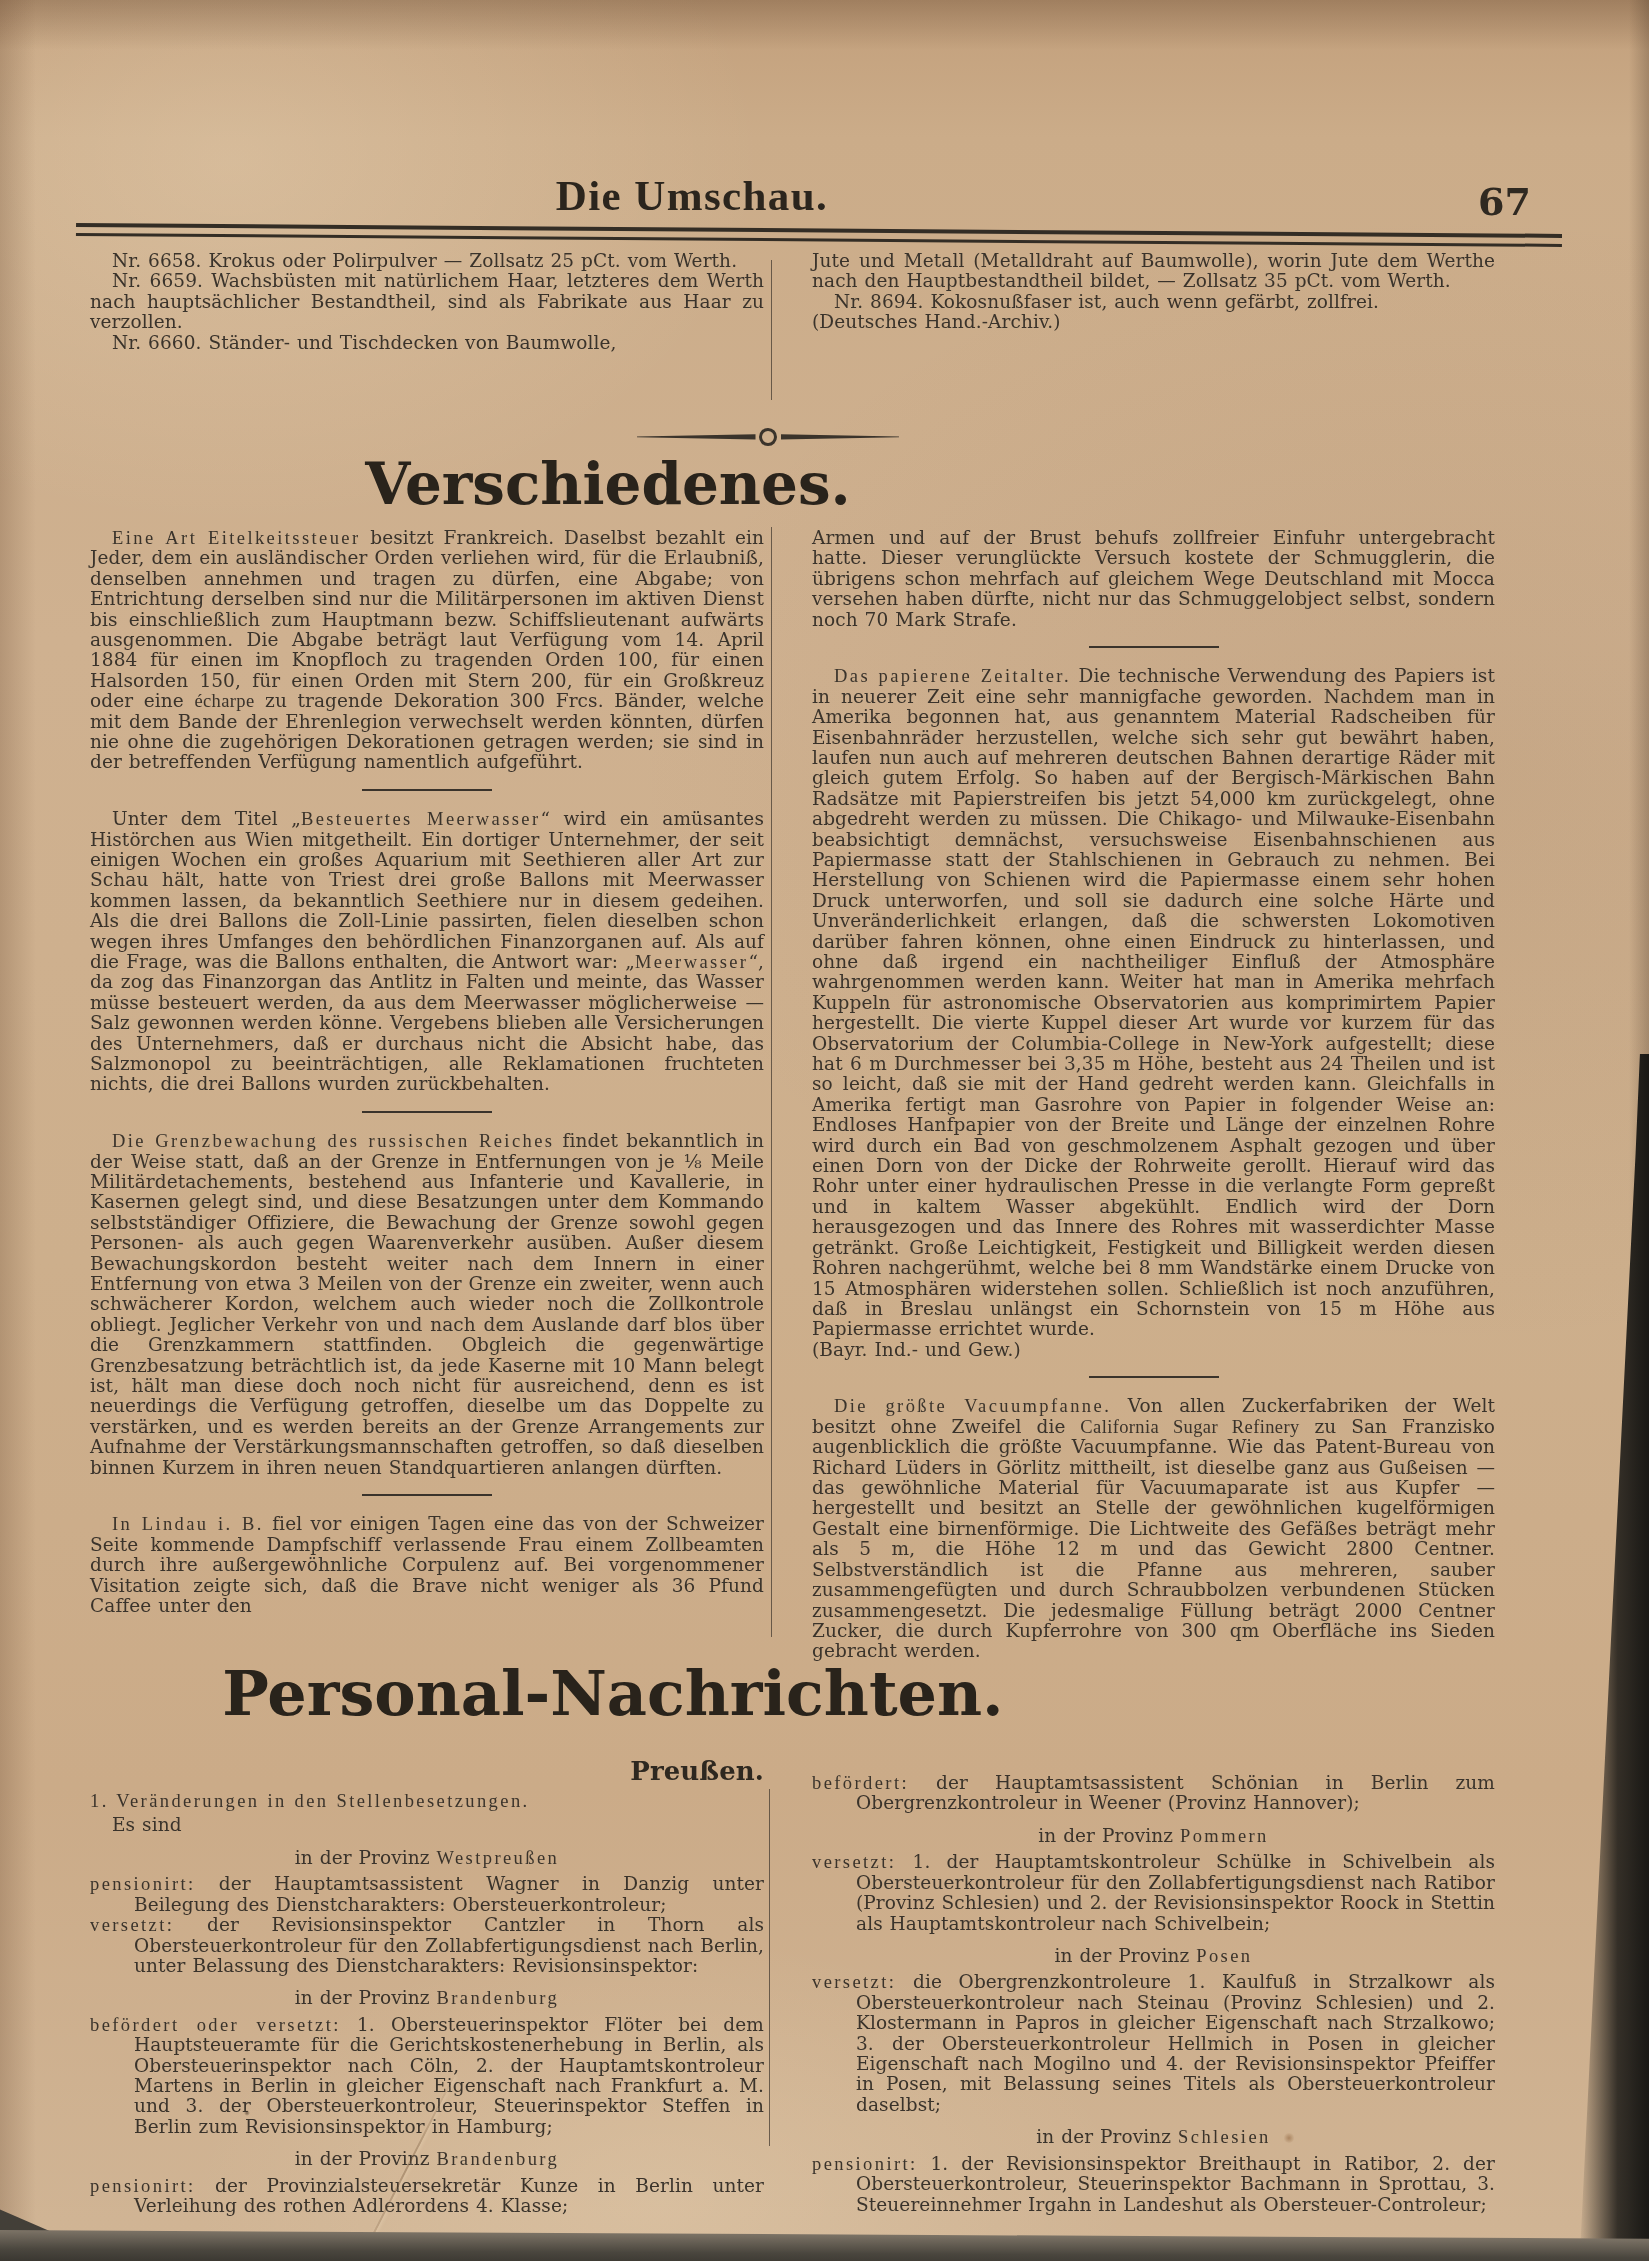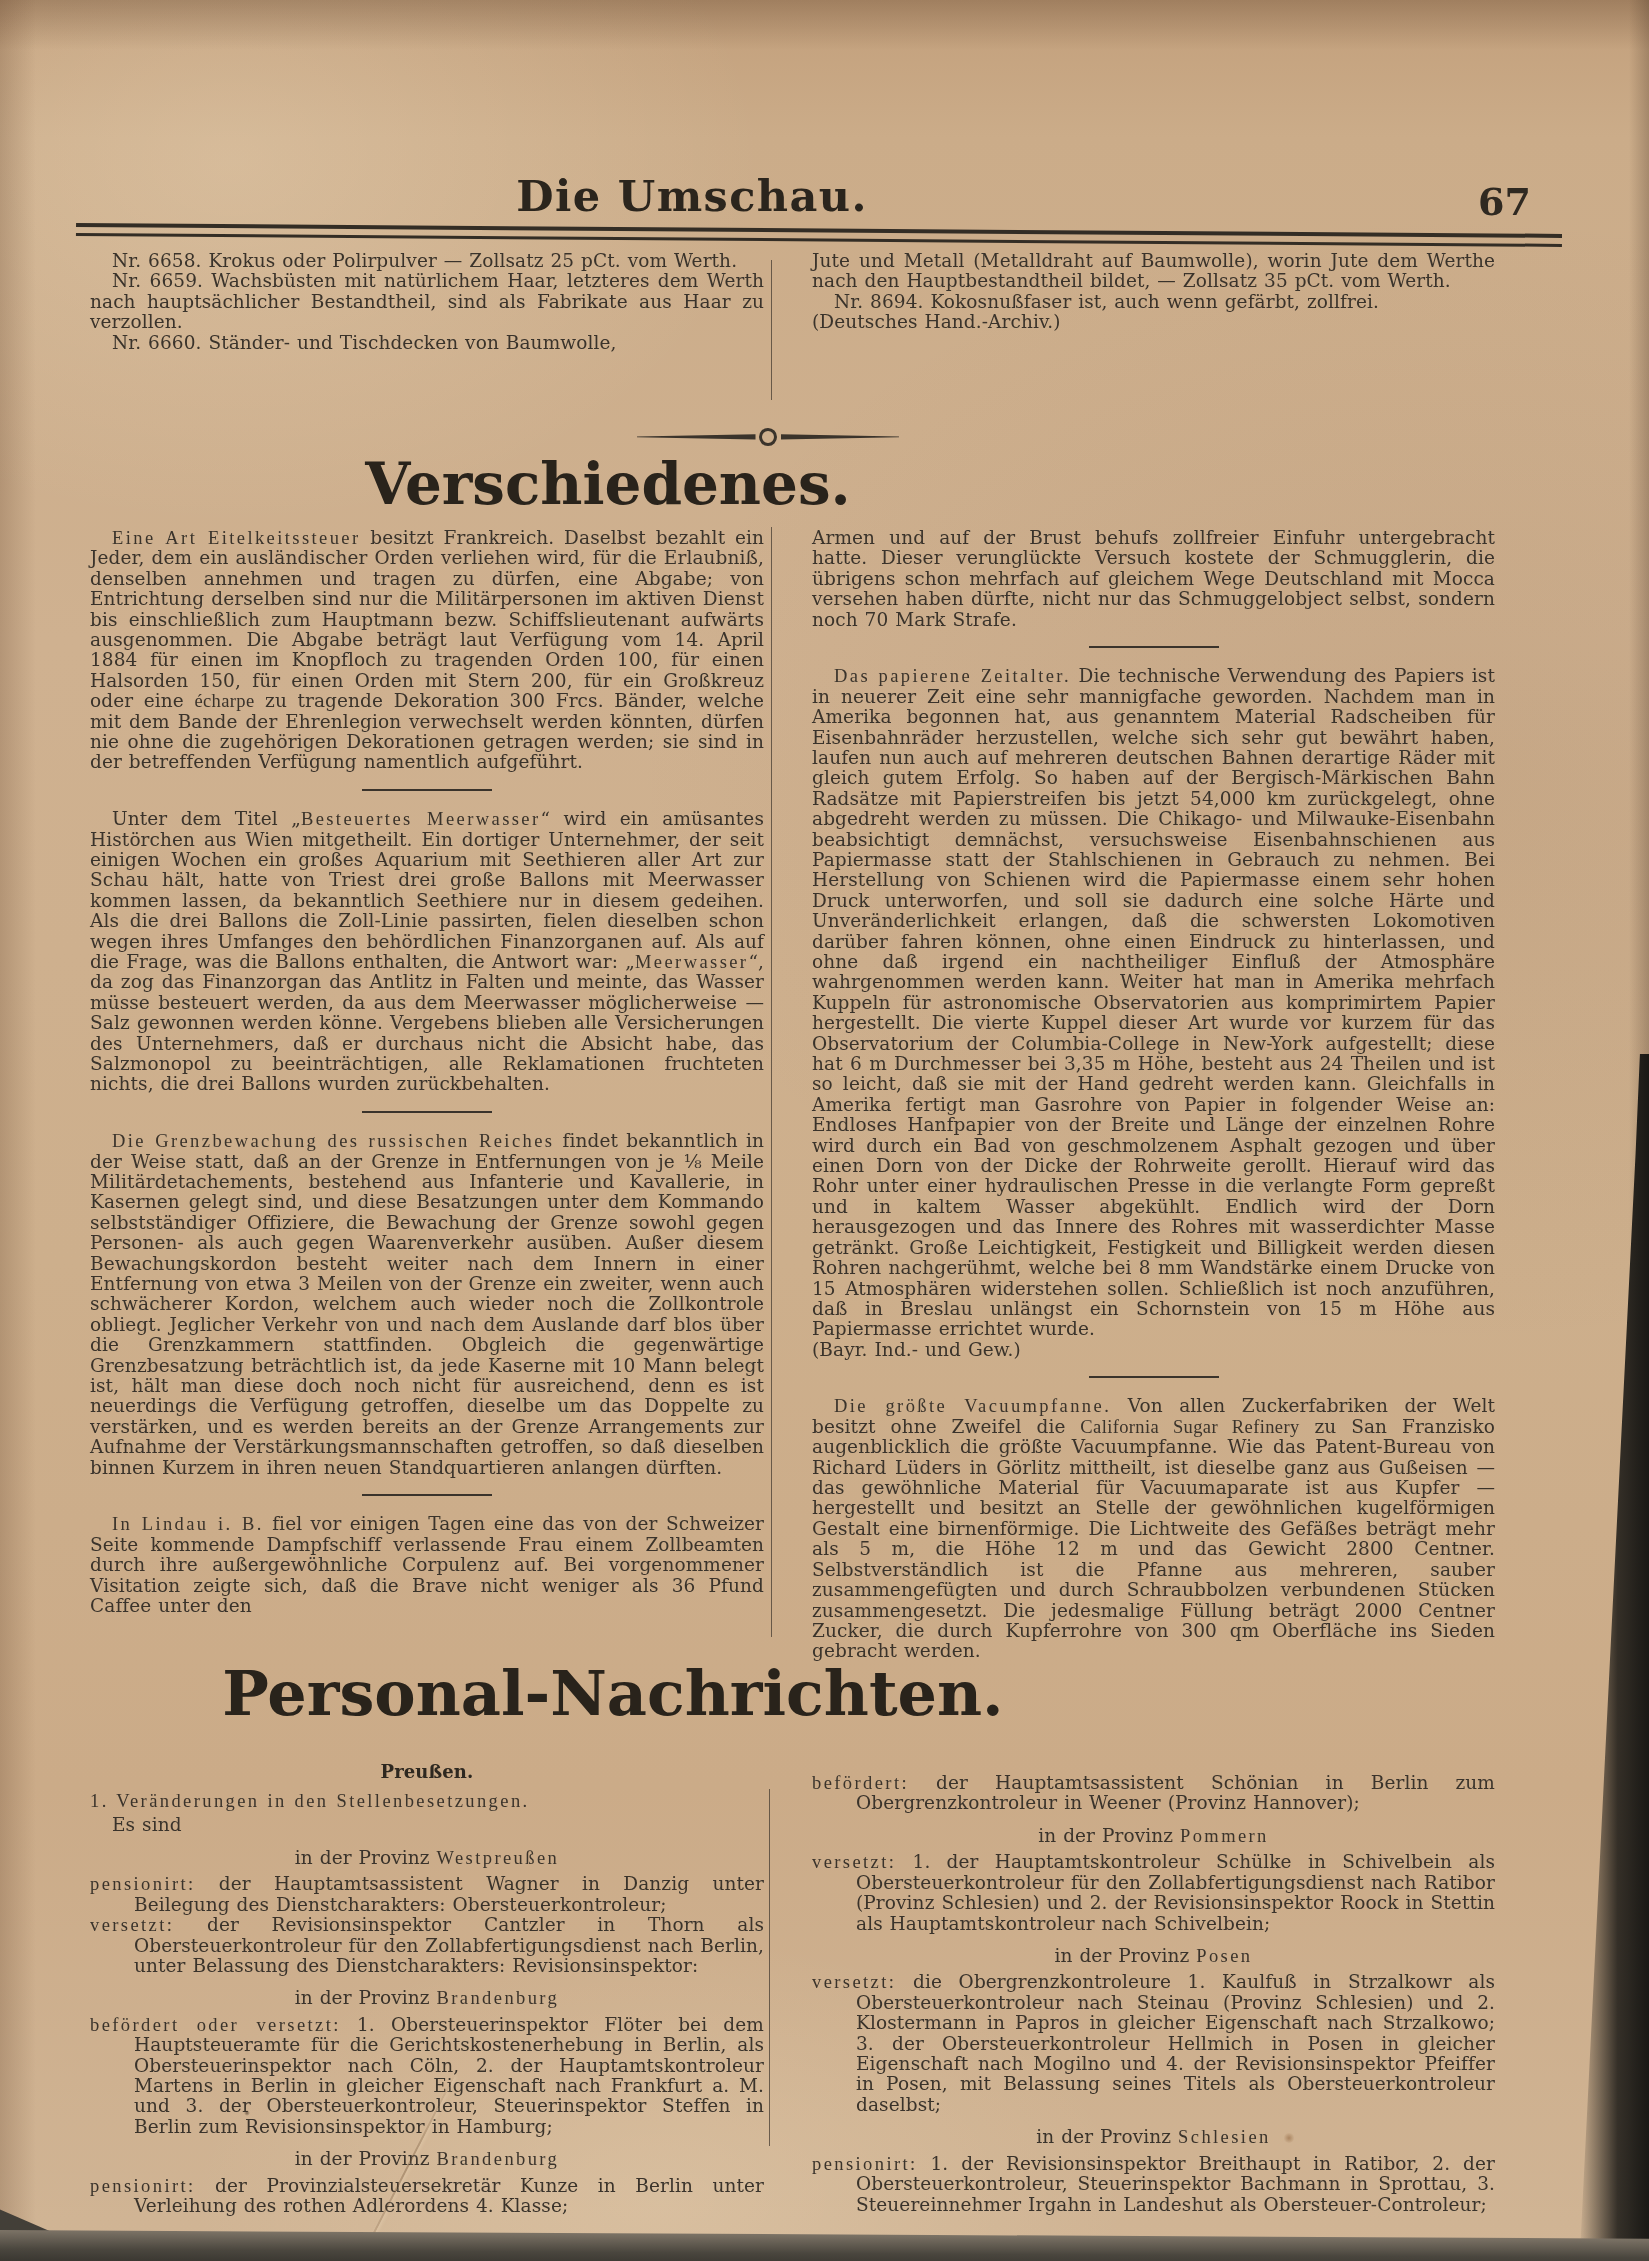--- a/index.html
+++ b/index.html
@@ -7,41 +7,41 @@
     font-family:"DejaVu Serif","Liberation Serif",serif;color:#3a332b;
     background:
       radial-gradient(859px 588px at 14% 7%, rgba(255,241,214,.22), transparent 62%),
       radial-gradient(1176px 814px at 88% 34%, rgba(116,78,48,.10), transparent 70%),
       radial-gradient(724px 407px at 40% 96%, rgba(255,240,210,.18), transparent 65%),
       linear-gradient(180deg,#c29f7b 0%,#cbac89 6%,#cfb190 28%,#cdaf8c 55%,#cbab88 78%,#d0b494 97%,#d2b697 100%);}
   .shade{position:absolute;pointer-events:none;}
   .shade.top{left:0;top:0;right:0;height:50px;background:linear-gradient(180deg,rgba(82,54,32,.30),rgba(82,54,32,0));}
   .shade.left{left:0;top:0;bottom:0;width:36px;background:linear-gradient(90deg,rgba(92,60,38,.24),rgba(92,60,38,0));}
   .shade.right{right:0;top:0;bottom:0;width:21px;background:linear-gradient(270deg,rgba(60,42,28,.28),rgba(60,42,28,0));}
-  .masthead{position:absolute;top:171px;left:0;width:1494px;text-align:center;margin:0;}
+  .masthead{position:absolute;top:171px;left:0;width:1494px;text-align:center;margin:0;font-family:Liberation Serif, serif;}
   .masthead span{position:relative;left:-55px;font-size:43px;font-weight:bold;color:#2b251d;letter-spacing:1.4px;}
   .pageno{position:absolute;top:179px;left:1478px;font-size:38px;font-weight:bold;color:#2f2921;}
   .rule-double{position:absolute;top:223px;left:76px;width:1486px;height:5.9px;
     border-top:4.1px solid #332d25;border-bottom:3.2px solid #332d25;
     transform:rotate(0.42deg);transform-origin:left center;}
   .col{position:absolute;font-size:18.5px;line-height:20.4px;letter-spacing:0.1px;word-spacing:0.9px;}
   .customs-left{left:90px;top:251px;width:674px;}
   .customs-right{left:812px;top:251px;width:683px;}
   .versch-left{left:90px;top:528px;width:674px;}
   .versch-right{left:812px;top:528px;width:683px;}
   .personal-left{left:90px;top:1757px;width:674px;}
   .personal-right{left:812px;top:1757px;width:683px;margin-top:16px;}
   .para{margin:0;text-align:justify;}
   .para.indent{text-indent:22px;}
   .para.plain{text-indent:0;}
   .para.right{text-align:left;padding-right:63px;}
   .para.center{text-align:left;text-indent:0;margin:2.7px 0 4.5px;}
   .para.hang{padding-left:44px;text-indent:-44px;}
   .para.province{text-align:center;text-indent:0;margin:11.8px 0 6.3px;}
-  .para.state{text-align:center;text-indent:0;font-weight:bold;font-size:18px;line-height:29px;margin:0 0 4.5px;color:#2e2820;}
+  .para.state{text-align:right;text-indent:0;font-weight:bold;font-size:26px;line-height:29px;margin:0 0 4.5px;color:#2e2820;}
   .sperr{letter-spacing:.13em;font-family:Liberation Serif, serif;}
   .antiqua{font-weight:normal;letter-spacing:.02em;font-family:"Liberation Serif","DejaVu Serif",serif;}
   .short-rule{width:130px;height:0;border-top:2.3px solid #3a332b;margin:16.3px auto 18px;}
   .divider{position:absolute;width:1.4px;background:#453c31;opacity:.75;}
   .d1{left:771px;top:260px;height:140px;}
   .d2{left:771px;top:527px;height:1110px;}
   .d3{left:769px;top:1789px;height:357px;}
   .ornament{position:absolute;top:428px;left:637px;width:262px;display:flex;align-items:center;}
   .orn-bar{flex:1;height:5.4px;background:#3a332b;}
   .orn-bar.l{clip-path:polygon(0 44%,100% 0,100% 100%,0 56%);}

